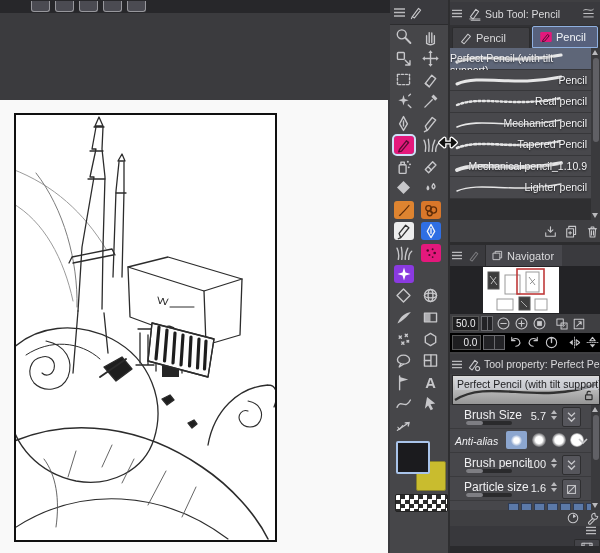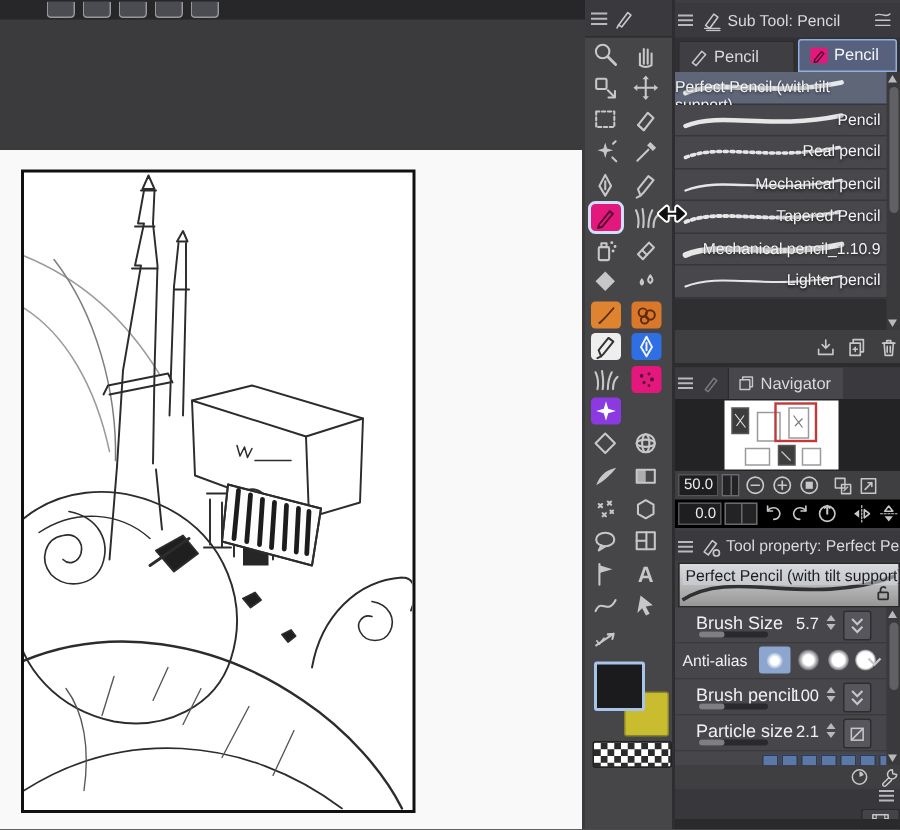--- a/index.html
+++ b/index.html
@@ -749,21 +749,21 @@
             <b class="u"></b>
             <b class="d"></b>
           </span>
           <span class="pbtn">
             <svg width="11" height="12" viewBox="0 0 12 14">
               <path d="M2 2 l4 4 4-4 M2 8 l4 4 4-4" stroke="#c7c7ca" stroke-width="1.6" fill="none"></path>
             </svg>
           </span>
         </div>
         <div class="prow" style="top: 429px;">
-          <span class="plabel" style="left: 5px; font-size: 10.5px; top: 6px;">Anti-alias</span>
+          <span class="plabel" style="left: 5px; font-size: 10.5px; top: 6px; font-style: italic;">Anti-alias</span>
           <span style="position: absolute; left: 56px; top: 2px; width: 21px; height: 18px; background: rgb(140, 166, 207); border-radius: 2px; display: flex; align-items: center; justify-content: center;">
             <i class="aacirc" style="width: 11px; height: 11px; display: block;"></i>
           </span>
           <span class="aacirc" style="position: absolute; left: 82px; top: 4px; width: 14px; height: 14px; background: radial-gradient(circle, rgb(255, 255, 255) 35%, rgba(255, 255, 255, 0) 78%);"></span>
           <span class="aacirc" style="position: absolute; left: 102px; top: 4px; width: 14px; height: 14px; background: radial-gradient(circle, rgb(255, 255, 255) 42%, rgba(255, 255, 255, 0) 78%);"></span>
           <span class="aacirc" style="position: absolute; left: 120px; top: 4px; width: 14px; height: 14px; background: radial-gradient(circle, rgb(255, 255, 255) 55%, rgba(255, 255, 255, 0) 78%);"></span>
           <span style="position: absolute; right: 3px; top: 8px;">
             <svg width="10" height="8" viewBox="0 0 10 8">
               <path d="M1 2 l4 4 4-4" stroke="#c7c7ca" stroke-width="1.6" fill="none"></path>
             </svg>
@@ -783,21 +783,21 @@
             <svg width="11" height="12" viewBox="0 0 12 14">
               <path d="M2 2 l4 4 4-4 M2 8 l4 4 4-4" stroke="#c7c7ca" stroke-width="1.6" fill="none"></path>
             </svg>
           </span>
         </div>
         <div class="prow" style="top: 477px;">
           <span class="plabel">Particle size</span>
           <span class="pslider">
             <i></i>
           </span>
-          <span class="pval">2.1</span>
+          <span class="pval">1.6</span>
           <span class="stepper">
             <b class="u"></b>
             <b class="d"></b>
           </span>
           <span class="pbtn">
             <svg width="11" height="11" viewBox="0 0 14 14">
               <rect x="2" y="2" width="10" height="10" fill="none" stroke="#c7c7ca" stroke-width="1.3"></rect>
               <path d="M2 12 L12 2" stroke="#c7c7ca" stroke-width="1.3"></path>
             </svg>
           </span>

